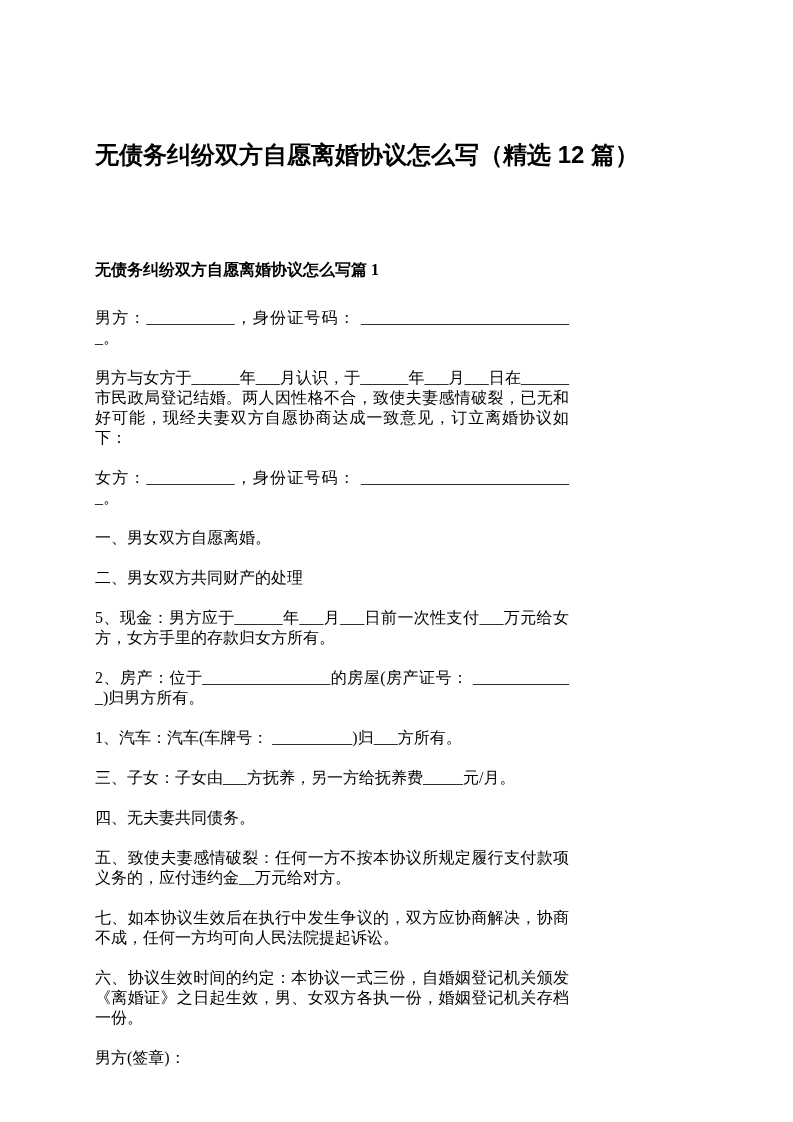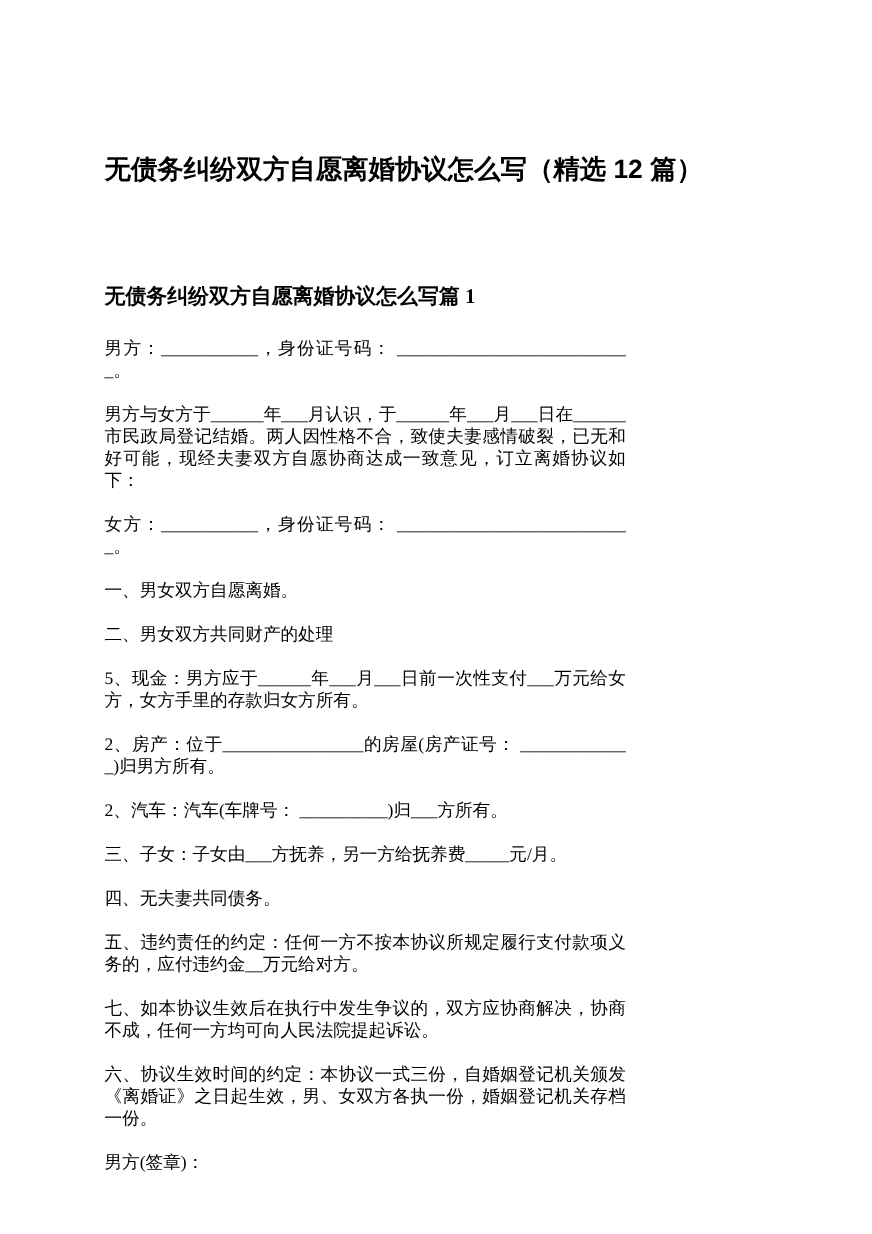--- a/index.html
+++ b/index.html
@@ -27,21 +27,21 @@
     margin: 0 0 90px 0;
   }
   .doc-body {
     font-family: "Liberation Serif", "DejaVu Serif", serif;
     font-size: 16px;
     line-height: 20px;
     text-align: justify;
     word-break: break-all;
   }
   .section-heading {
-    font-size: 19px;
+    font-size: 16px;
     font-weight: 700;
     line-height: 20px;
     text-align: left;
     margin: 0 0 28px 0;
   }
   .doc-body p {
     margin: 0 0 20px 0;
   }
   .signature-line {
     text-align: left;
@@ -65,28 +65,28 @@
     <p>女方：___________，身份证号码： ___________________________。</p>
 
     <p>一、男女双方自愿离婚。</p>
 
     <p>二、男女双方共同财产的处理</p>
 
     <p>5、现金：男方应于______年___月___日前一次性支付___万元给女方，女方手里的存款归女方所有。</p>
 
     <p>2、房产：位于________________的房屋(房产证号： _____________)归男方所有。</p>
 
-    <p>2、汽车：汽车(车牌号： __________)归___方所有。</p>
+    <p>1、汽车：汽车(车牌号： __________)归___方所有。</p>
 
 
     <p>三、子女：子女由___方抚养，另一方给抚养费_____元/月。</p>
 
     <p>四、无夫妻共同债务。</p>
 
-    <p>五、违约责任的约定：任何一方不按本协议所规定履行支付款项义务的，应付违约金__万元给对方。</p>
+    <p>五、致使夫妻感情破裂：任何一方不按本协议所规定履行支付款项义务的，应付违约金__万元给对方。</p>
 
     <p>七、如本协议生效后在执行中发生争议的，双方应协商解决，协商不成，任何一方均可向人民法院提起诉讼。</p>
 
     <p>六、协议生效时间的约定：本协议一式三份，自婚姻登记机关颁发《离婚证》之日起生效，男、女双方各执一份，婚姻登记机关存档一份。</p>
 
     <p class="signature-line">男方(签章)：</p>
 
   </section>
 </div>
 

